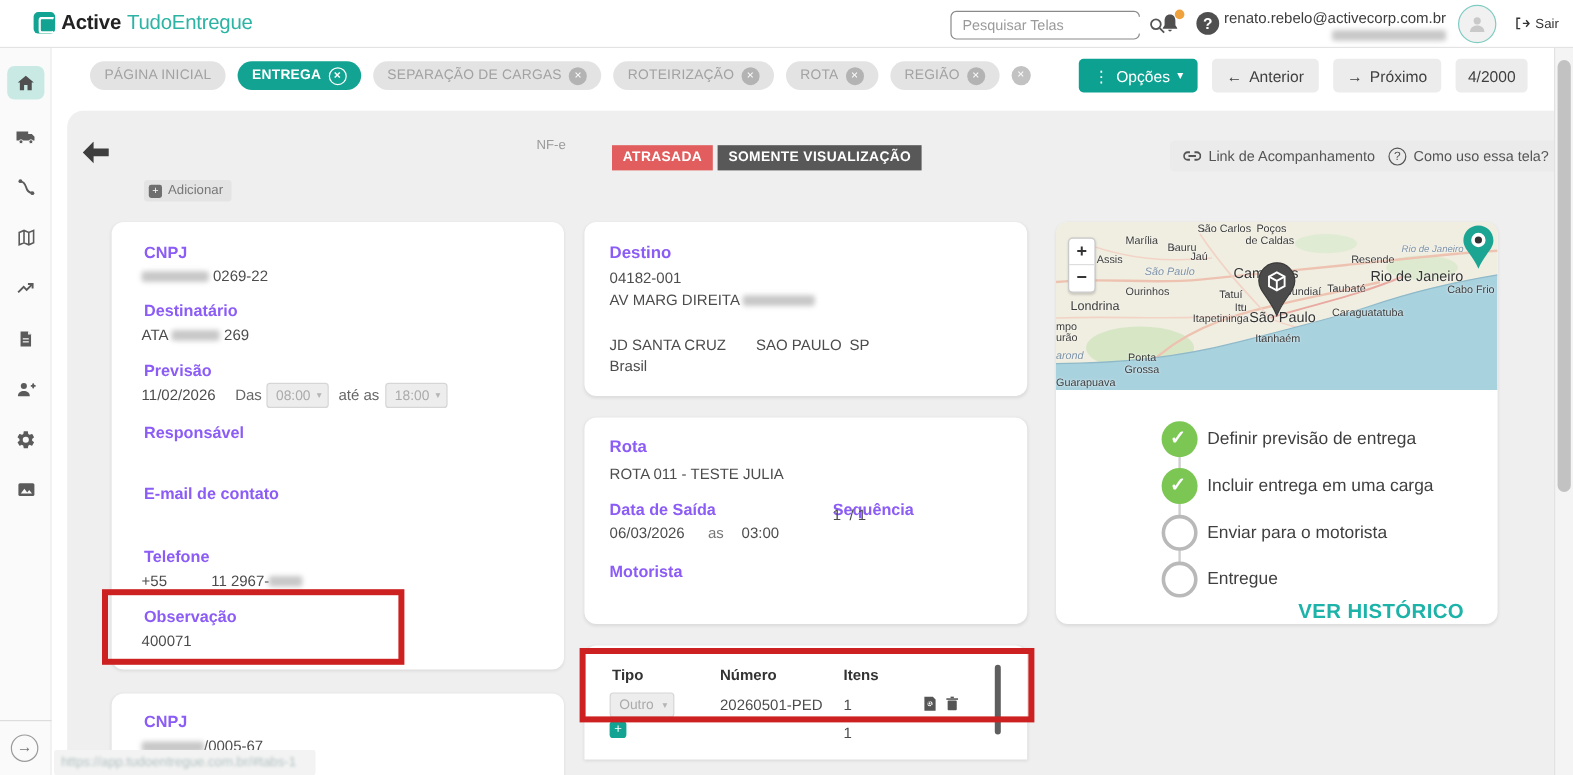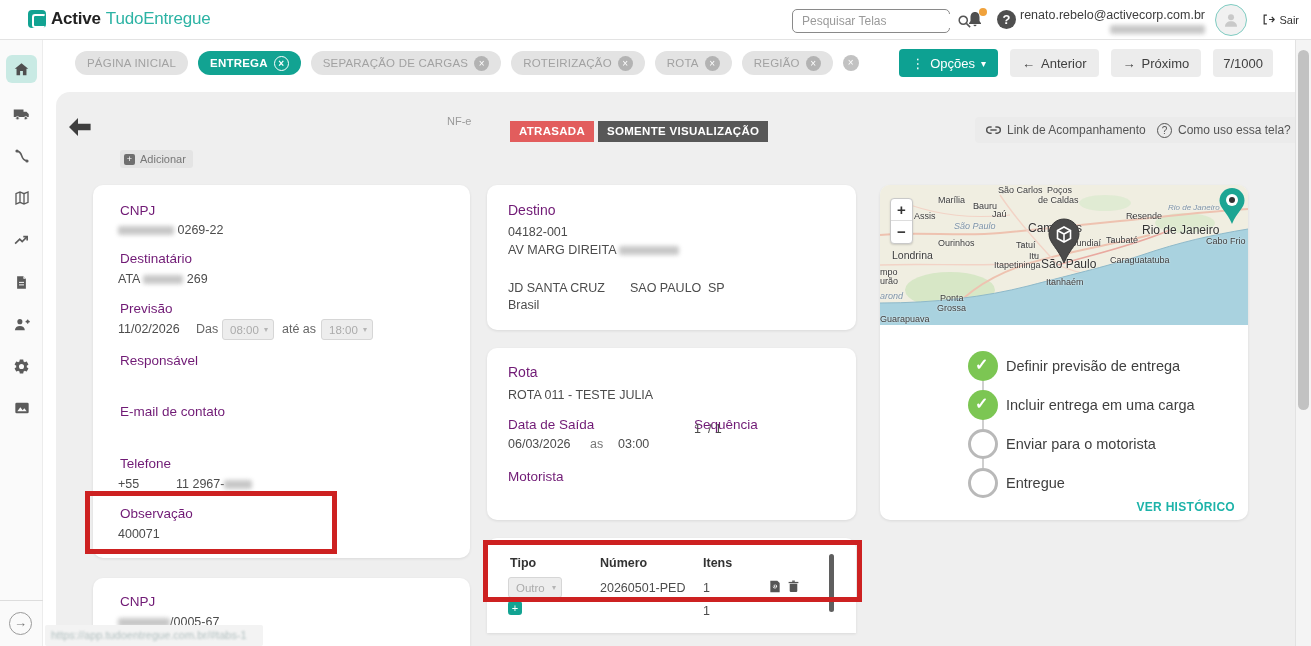--- a/index.html
+++ b/index.html
@@ -56,21 +56,21 @@
   .title-sup { position:absolute; left:447px; top:115px; font-size:11px; color:#9a9a9a; z-index:6; }
   .badge { position:absolute; top:121px; height:21px; line-height:21px; padding:0 9px; font-size:11.5px; font-weight:bold; color:#fff; z-index:6; letter-spacing:.3px; }
   .badge.late { left:510px; background:#e25d5d; }
   .badge.view { left:598px; background:#585858; }
   .toplink { position:absolute; top:117px; height:26px; display:flex; align-items:center; gap:6px; background:#ebebeb; border-radius:4px; padding:0 11px; font-size:12px; color:#555; z-index:6; cursor:pointer; }
   .add-btn { position:absolute; left:120px; top:150px; height:18px; display:flex; align-items:center; gap:5px; background:#e4e4e4; border-radius:3px; padding:0 7px 0 4px; font-size:11px; color:#777; z-index:6; cursor:pointer; }
   .add-sq { width:11px; height:11px; background:#6f6f6f; border-radius:2px; color:#fff; font-size:9px; line-height:11px; text-align:center; }
 
   
   .card { position:absolute; background:#fff; border-radius:10px; box-shadow:0 1px 3px rgba(0,0,0,.09); z-index:4; }
-  .lbl { position:absolute; font-size:13.5px; font-weight:normal; color:#701a75; }
+  .lbl { position:absolute; font-size:13.5px; font-weight:bold; color:#8b5cf6; }
   .val { position:absolute; font-size:12.5px; color:#4c4c4c; }
   .blur { display:inline-block; height:9px; border-radius:2px; background:#b5b5b5; filter:blur(2px); opacity:.75; vertical-align:middle; }
   .dd { position:absolute; height:21px; background:#ededed; border:1px solid #d6d6d6; border-radius:3px; font-size:11.5px; color:#ababab; display:flex; align-items:center; justify-content:space-between; padding:0 5px 0 7px; cursor:pointer; }
   .dd .caret { font-size:8px; color:#b5b5b5; }
 
   
   .th { position:absolute; font-size:12.5px; font-weight:bold; color:#333; }
   .inner-scroll { position:absolute; width:5px; background:#5f5f5f; border-radius:3px; }
   .plus-btn { position:absolute; width:14px; height:14px; background:#12a392; border-radius:3px; color:#fff; font-size:11px; line-height:14px; text-align:center; cursor:pointer; }
   .rowicon { position:absolute; cursor:pointer; color:#555; }
@@ -83,21 +83,21 @@
   .mlabel.it { font-style:italic; color:#7d93a8; }
   .zoomctl { position:absolute; left:10px; top:13px; width:23px; height:46px; background:#fff; border:1px solid #c9c9c9; border-radius:4px; z-index:8; box-shadow:0 1px 2px rgba(0,0,0,.15); }
   .zoomctl div { height:22px; text-align:center; font-size:15px; font-weight:bold; color:#333; line-height:22px; cursor:pointer; }
   .zoomctl div:first-child { border-bottom:1px solid #ddd; }
   .step { position:absolute; left:88px; width:30px; height:30px; border-radius:50%; }
   .step.done { background:#7cc653; }
   .step.done::after { content:"✓"; color:#fff; font-size:16px; font-weight:bold; position:absolute; left:7px; top:4px; }
   .step.todo { background:#fff; border:3px solid #b9b9b9; }
   .step-lbl { position:absolute; left:126px; font-size:14.5px; color:#3f3f3f; }
   .step-line { position:absolute; left:102px; width:2px; background:#cfcfcf; }
-  .history { position:absolute; right:13px; top:315px; font-size:12px; font-weight:bold; color:#1db3a9; letter-spacing:.3px; cursor:pointer; }
+  .history { position:absolute; right:28px; top:315px; font-size:17px; font-weight:bold; color:#1db3a9; letter-spacing:.3px; cursor:pointer; }
 
   
   .redbox { position:absolute; border:5px solid #cd2121; z-index:20; }
   .v-scroll-track { position:absolute; right:0; top:40px; width:16px; height:606px; background:#f4f4f4; border-left:1px solid #e2e2e2; z-index:28; }
   .v-scroll-thumb { position:absolute; left:2px; top:10px; width:11px; height:360px; background:#c2c2c2; border-radius:6px; cursor:pointer; }
   .statusbar { position:absolute; left:45px; top:625px; width:218px; height:21px; background:#f3f3f3; border-radius:2px; z-index:22; overflow:hidden; }
   .statusbar span { font-size:11px; color:#8fa5a5; filter:blur(1.2px); opacity:.65; line-height:21px; padding-left:6px; display:block; white-space:nowrap; }
   svg { display:block; }
 </style>
 </head>
@@ -266,21 +266,21 @@
         <span style="font-size:10px;">▾</span>
       </div>
       <div class="btn gray">
         <span>←</span>
         <span>Anterior</span>
       </div>
       <div class="btn gray">
         <span>→</span>
         <span>Próximo</span>
       </div>
-      <div class="counter">7/1000</div>
+      <div class="counter">4/2000</div>
     </div>
   </div>
 
   <div class="panel"></div>
 
   <div class="back-arrow">
     <svg width="24" height="20" viewBox="0 0 24 20" fill="#3e3e3e">
         <path d="M10 0 0 10l10 10v-6.5h14v-7H10z" transform="scale(0.9)"></path>
       </svg>
   </div>

